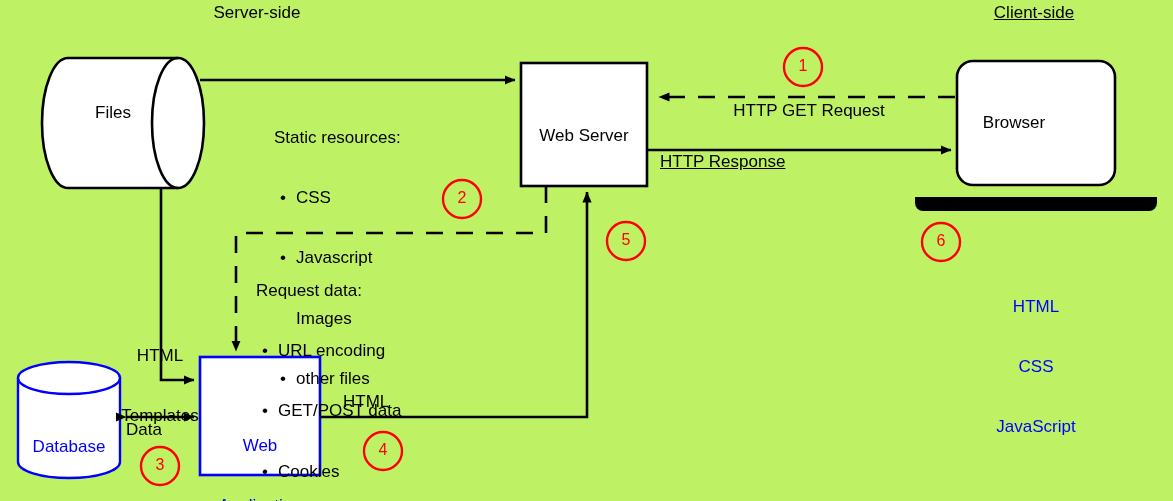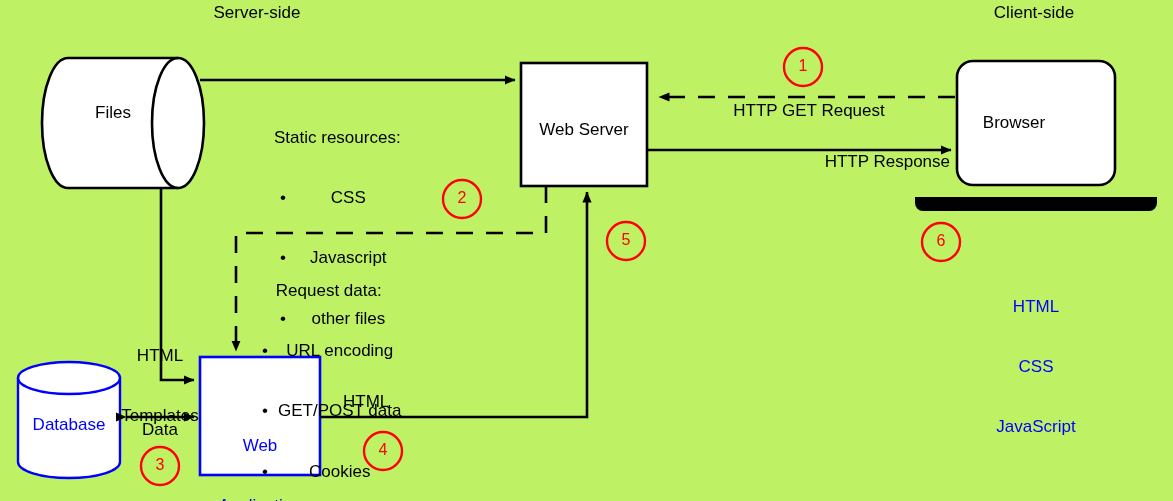--- a/index.html
+++ b/index.html
@@ -1,19 +1,19 @@
 <!DOCTYPE html>
 <html><head>
 <meta charset="utf-8">
 <style>
   html,body{margin:0;padding:0;background:#ffffff;}
   body{font-family:"Liberation Sans","DejaVu Sans",sans-serif;}
   #canvas{position:relative;width:1170px;height:501px;background:#bef264;overflow:hidden;padding-left:43px;}
   svg#diagram{position:absolute;left:0;top:0;width:1173px;height:501px;}
-  .lbl{position:absolute;font-family:"Liberation Sans","DejaVu Sans",sans-serif;color:#000;white-space:pre;line-height:1.18;text-align:center;}
+  .lbl{position:absolute;font-family:"Liberation Sans","DejaVu Sans",sans-serif;color:#000;white-space:pre;line-height:1.18;}
   .hdr{font-size:17px;}
   .node-txt{font-size:17px;text-align:center;}
   .blue{color:#0000ff;}
   .listblk{font-size:17px;}
   .listblk .li{padding-left:22px;position:relative;}
   .listblk .li .bul{position:absolute;left:6px;top:0;}
   .num{position:absolute;font-size:16px;color:#ff0000;text-align:center;}
 </style>
 </head>
 <body>
@@ -77,52 +77,53 @@
     <g>
       <circle cx="626" cy="241" r="19" fill="none" stroke="#ff0000" stroke-width="2.4"></circle>
     </g>
     <g>
       <circle cx="941" cy="242" r="19" fill="none" stroke="#ff0000" stroke-width="2.4"></circle>
     </g>
   </svg>
 
   <div class="lbl hdr" style="left:207px;top:3px;width:100px;text-align:center;">Server-side</div>
 
-  <div class="lbl hdr" style="left:984px;top:3px;width:100px;text-align:center;">Client-side</div>
+  <div class="lbl hdr" style="left:984px;top:3px;width:100px;text-align:center;text-decoration:underline;">Client-side</div>
 
   <div class="lbl node-txt" style="left:58px;top:103px;width:110px;text-align:center;">Files</div>
 
-  <div class="lbl node-txt" style="left:521px;top:120px;width:126px;">Web Server</div>
+  <div class="lbl node-txt" style="left:521px;top:126px;width:126px;">Web Server</div>
 
   <div class="lbl node-txt" style="left:935px;top:113px;width:158px;">Browser</div>
 
-  <div class="lbl node-txt blue" style="left:14px;top:415px;width:110px;">Database</div>
+  <div class="lbl node-txt blue" style="left:14px;top:437px;width:110px;">Database</div>
 
   <div class="lbl node-txt blue" style="left:200px;top:396px;width:120px;">
     <div>Web</div>
     <div>Application</div>
   </div>
 
   <div class="lbl listblk" style="left:274px;top:88px;">
     <div>Static resources:</div>
     <div class="li"><span class="bul">•</span><span>CSS</span></div>
     <div class="li"><span class="bul">•</span><span>Javascript</span></div>
+    <div class="li"><span>Images</span></div>
     <div class="li"><span class="bul">•</span><span>other files</span></div>
   </div>
 
   <div class="lbl listblk" style="left:256px;top:241px;">
     <div>Request data:</div>
     <div class="li"><span class="bul">•</span><span>URL encoding</span></div>
     <div class="li"><span class="bul">•</span><span>GET/POST data</span></div>
     <div class="li"><span class="bul">•</span><span>Cookies</span></div>
   </div>
 
   <div class="lbl" style="left:664px;top:101px;width:290px;text-align:center;font-size:17px;">HTTP GET Request</div>
 
-  <div class="lbl" style="left:660px;top:152px;width:290px;text-align:right;font-size:17px;">HTTP Response</div>
+  <div class="lbl" style="left:660px;top:152px;width:290px;text-align:left;font-size:17px;text-decoration:underline;">HTTP Response</div>
 
   <div class="lbl" style="left:110px;top:306px;width:100px;text-align:center;font-size:17px;">
     <div>HTML</div>
     <div>Templates</div>
   </div>
 
   <div class="lbl" style="left:126px;top:420px;width:68px;font-size:17px;">Data</div>
 
   <div class="lbl" style="left:343px;top:392px;font-size:17px;">HTML</div>
 

